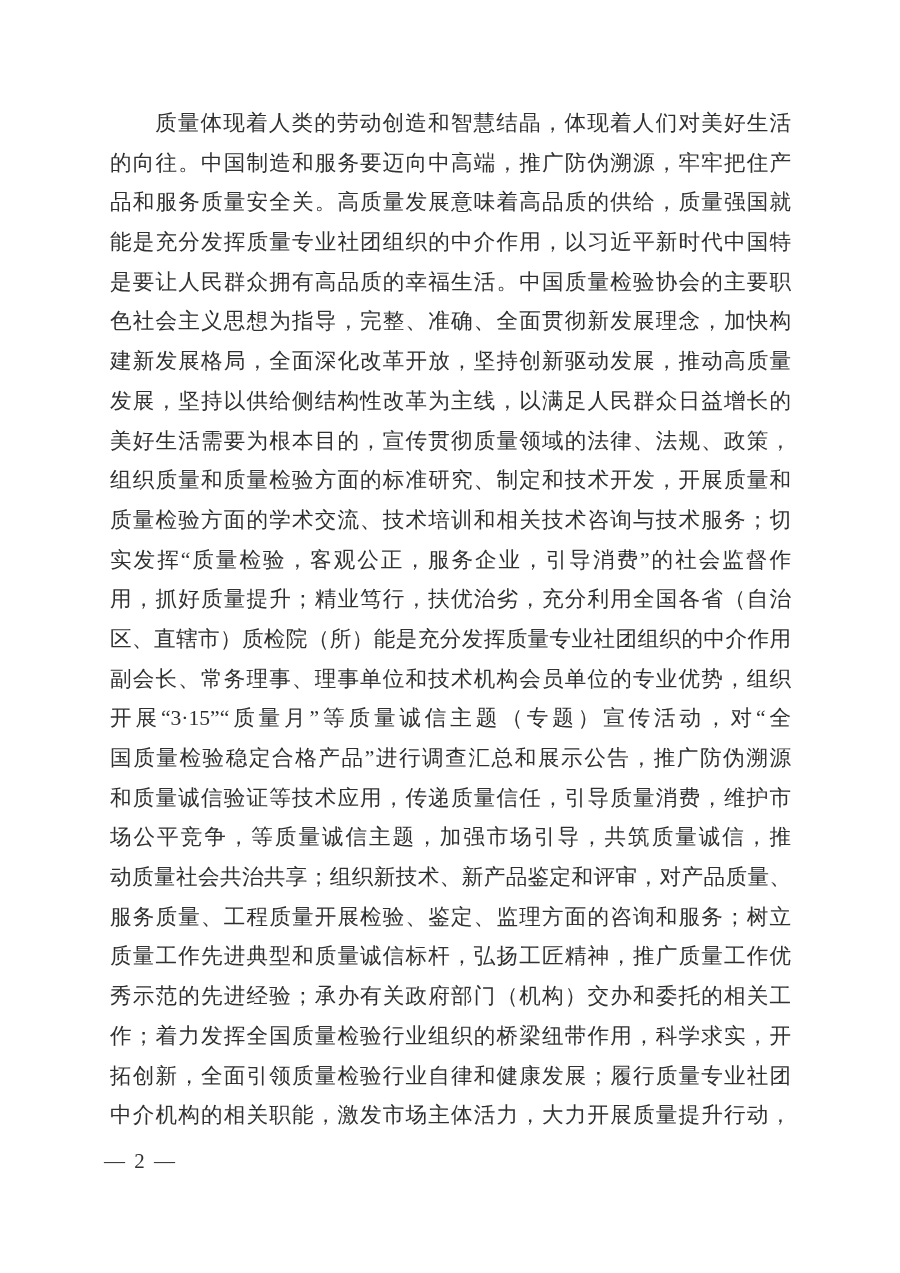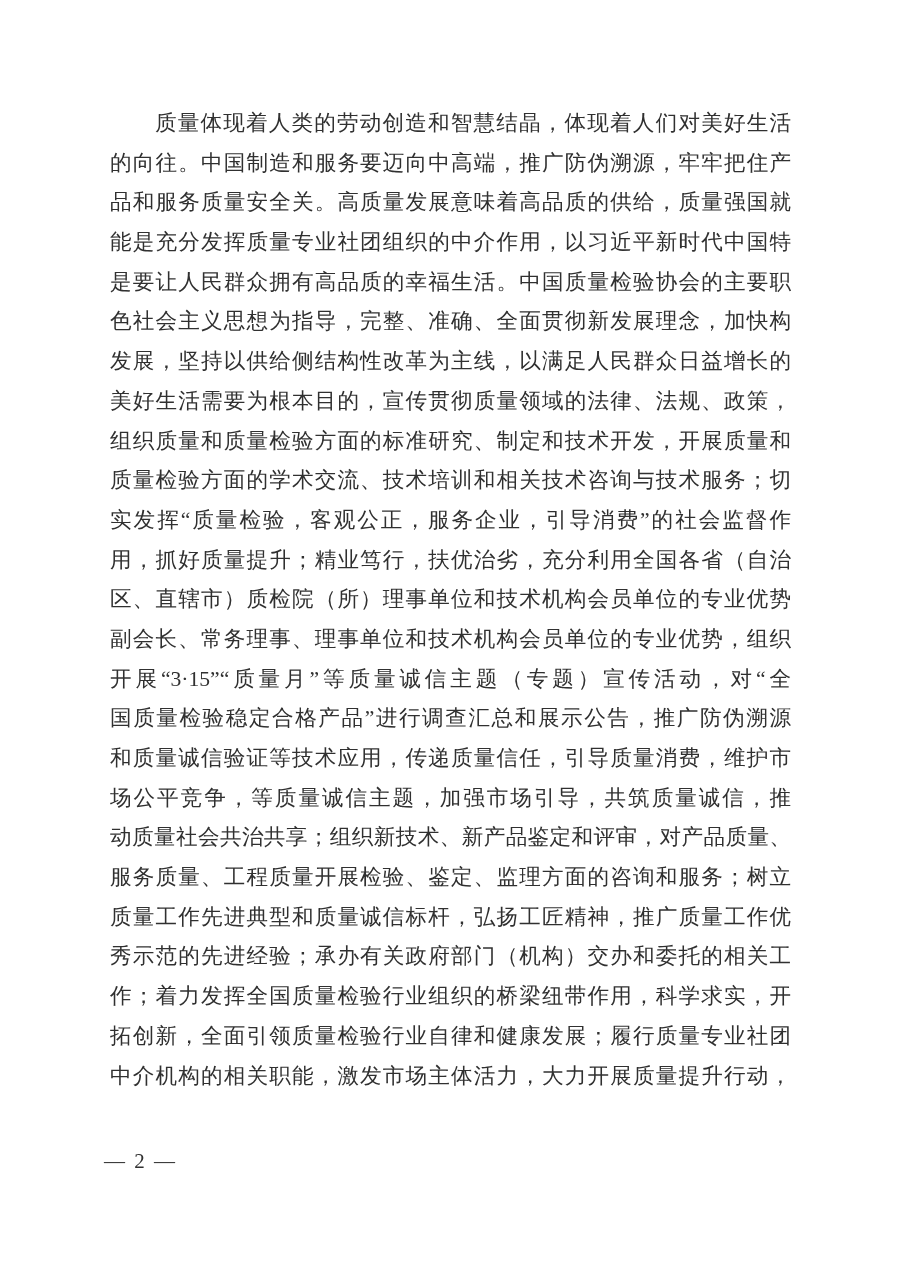--- a/index.html
+++ b/index.html
@@ -57,27 +57,28 @@
 <body>
 
 <div class="page">
   <div class="text-block">
     <div class="line indent">质量体现着人类的劳动创造和智慧结晶，体现着人们对美好生活</div>
     <div class="line">的向往。中国制造和服务要迈向中高端，推广防伪溯源，牢牢把住产</div>
     <div class="line">品和服务质量安全关。高质量发展意味着高品质的供给，质量强国就</div>
     <div class="line">能是充分发挥质量专业社团组织的中介作用，以习近平新时代中国特</div>
     <div class="line">是要让人民群众拥有高品质的幸福生活。中国质量检验协会的主要职</div>
     <div class="line">色社会主义思想为指导，完整、准确、全面贯彻新发展理念，加快构</div>
+    <div class="line">建新发展格局，全面深化改革开放，坚持创新驱动发展，推动高质量</div>
     <div class="line">发展，坚持以供给侧结构性改革为主线，以满足人民群众日益增长的</div>
     <div class="line">美好生活需要为根本目的，宣传贯彻质量领域的法律、法规、政策，</div>
     <div class="line">组织质量和质量检验方面的标准研究、制定和技术开发，开展质量和</div>
     <div class="line">质量检验方面的学术交流、技术培训和相关技术咨询与技术服务；切</div>
     <div class="line">实发挥“质量检验，客观公正，服务企业，引导消费”的社会监督作</div>
     <div class="line">用，抓好质量提升；精业笃行，扶优治劣，充分利用全国各省（自治</div>
-    <div class="line">区、直辖市）质检院（所）理事单位和技术机构会员单位的专业优势</div>
+    <div class="line">区、直辖市）质检院（所）能是充分发挥质量专业社团组织的中介作用</div>
     <div class="line">副会长、常务理事、理事单位和技术机构会员单位的专业优势，组织</div>
     <div class="line">开展“3·15”“质量月”等质量诚信主题（专题）宣传活动，对“全</div>
     <div class="line">国质量检验稳定合格产品”进行调查汇总和展示公告，推广防伪溯源</div>
     <div class="line">和质量诚信验证等技术应用，传递质量信任，引导质量消费，维护市</div>
     <div class="line">场公平竞争，等质量诚信主题，加强市场引导，共筑质量诚信，推</div>
     <div class="line">动质量社会共治共享；组织新技术、新产品鉴定和评审，对产品质量、</div>
     <div class="line">服务质量、工程质量开展检验、鉴定、监理方面的咨询和服务；树立</div>
     <div class="line">质量工作先进典型和质量诚信标杆，弘扬工匠精神，推广质量工作优</div>
     <div class="line">秀示范的先进经验；承办有关政府部门（机构）交办和委托的相关工</div>
     <div class="line">作；着力发挥全国质量检验行业组织的桥梁纽带作用，科学求实，开</div>

